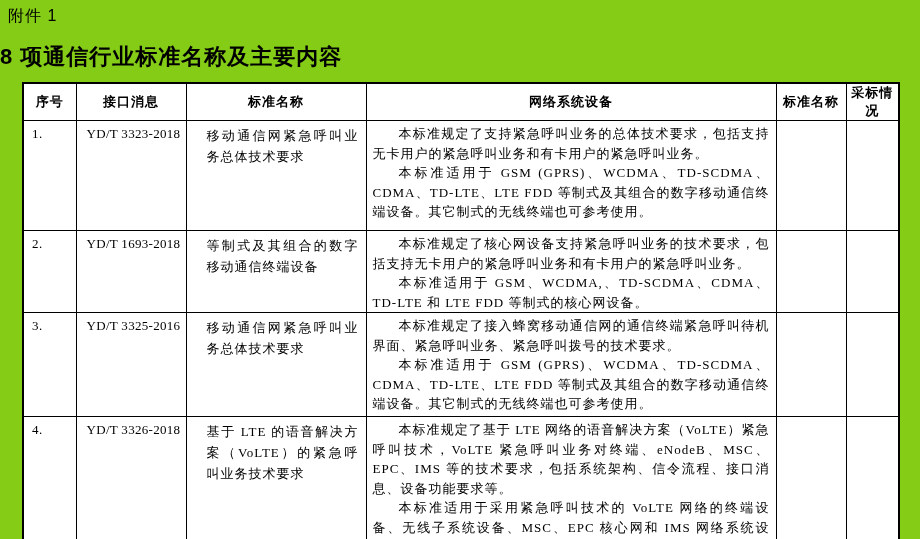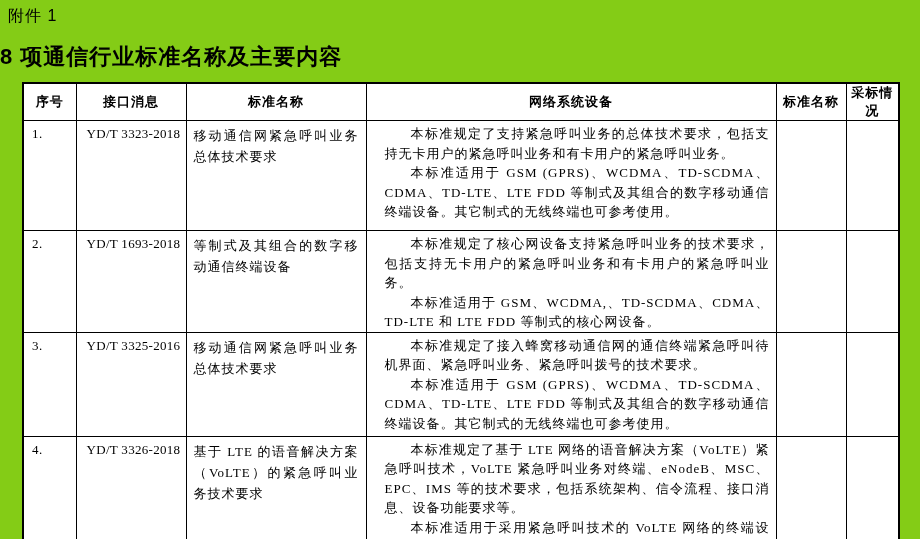--- a/index.html
+++ b/index.html
@@ -66,27 +66,27 @@
   td.c-index {
     padding: 5px 2px 0 8px;
     letter-spacing: 0.5px;
   }
   td.c-code {
     padding: 5px 2px 0 10px;
     letter-spacing: 0.3px;
     white-space: nowrap;
   }
   td.c-name {
-    padding: 4px 7px 0 7px;
+    padding: 4px 7px 0 20px;
     line-height: 21px;
     letter-spacing: 1px;
     text-align: justify;
   }
   td.c-content {
-    padding: 3px 6px 0 18px;
+    padding: 3px 6px 0 6px;
   }
   td.c-content p {
     margin: 0;
     text-indent: 2em;
     line-height: 19.5px;
     letter-spacing: 1px;
     text-align: justify;
   }
   td.c-replaced, td.c-adoption {
     padding: 4px;

